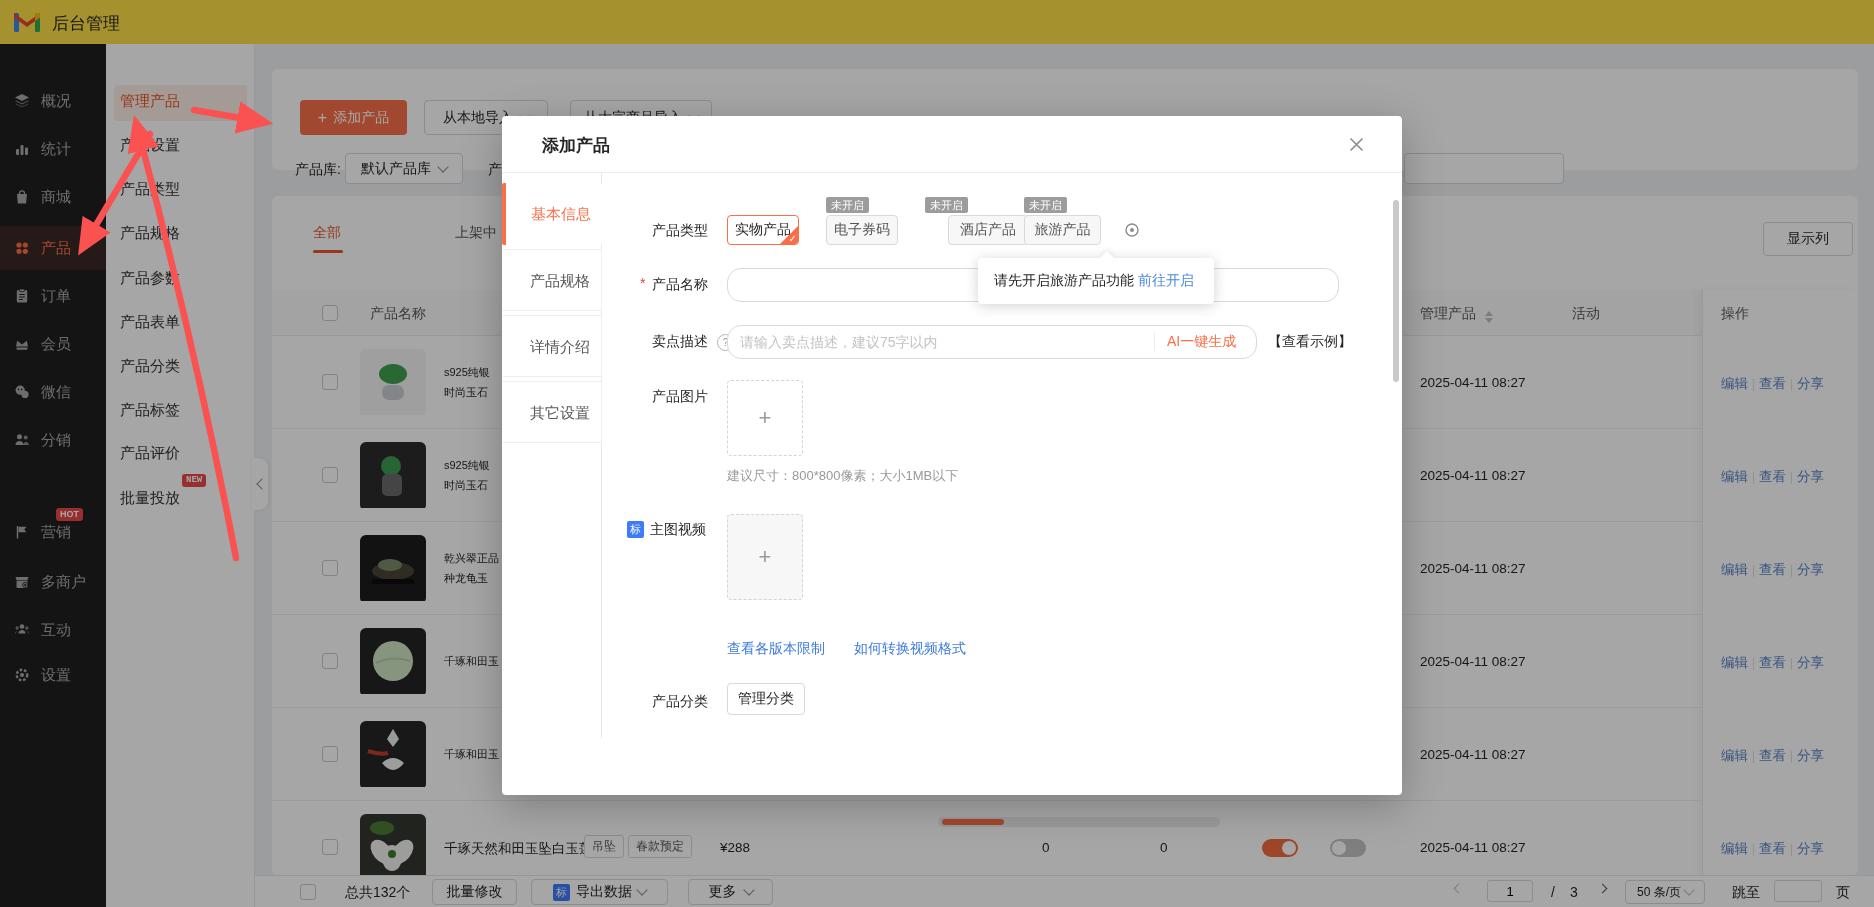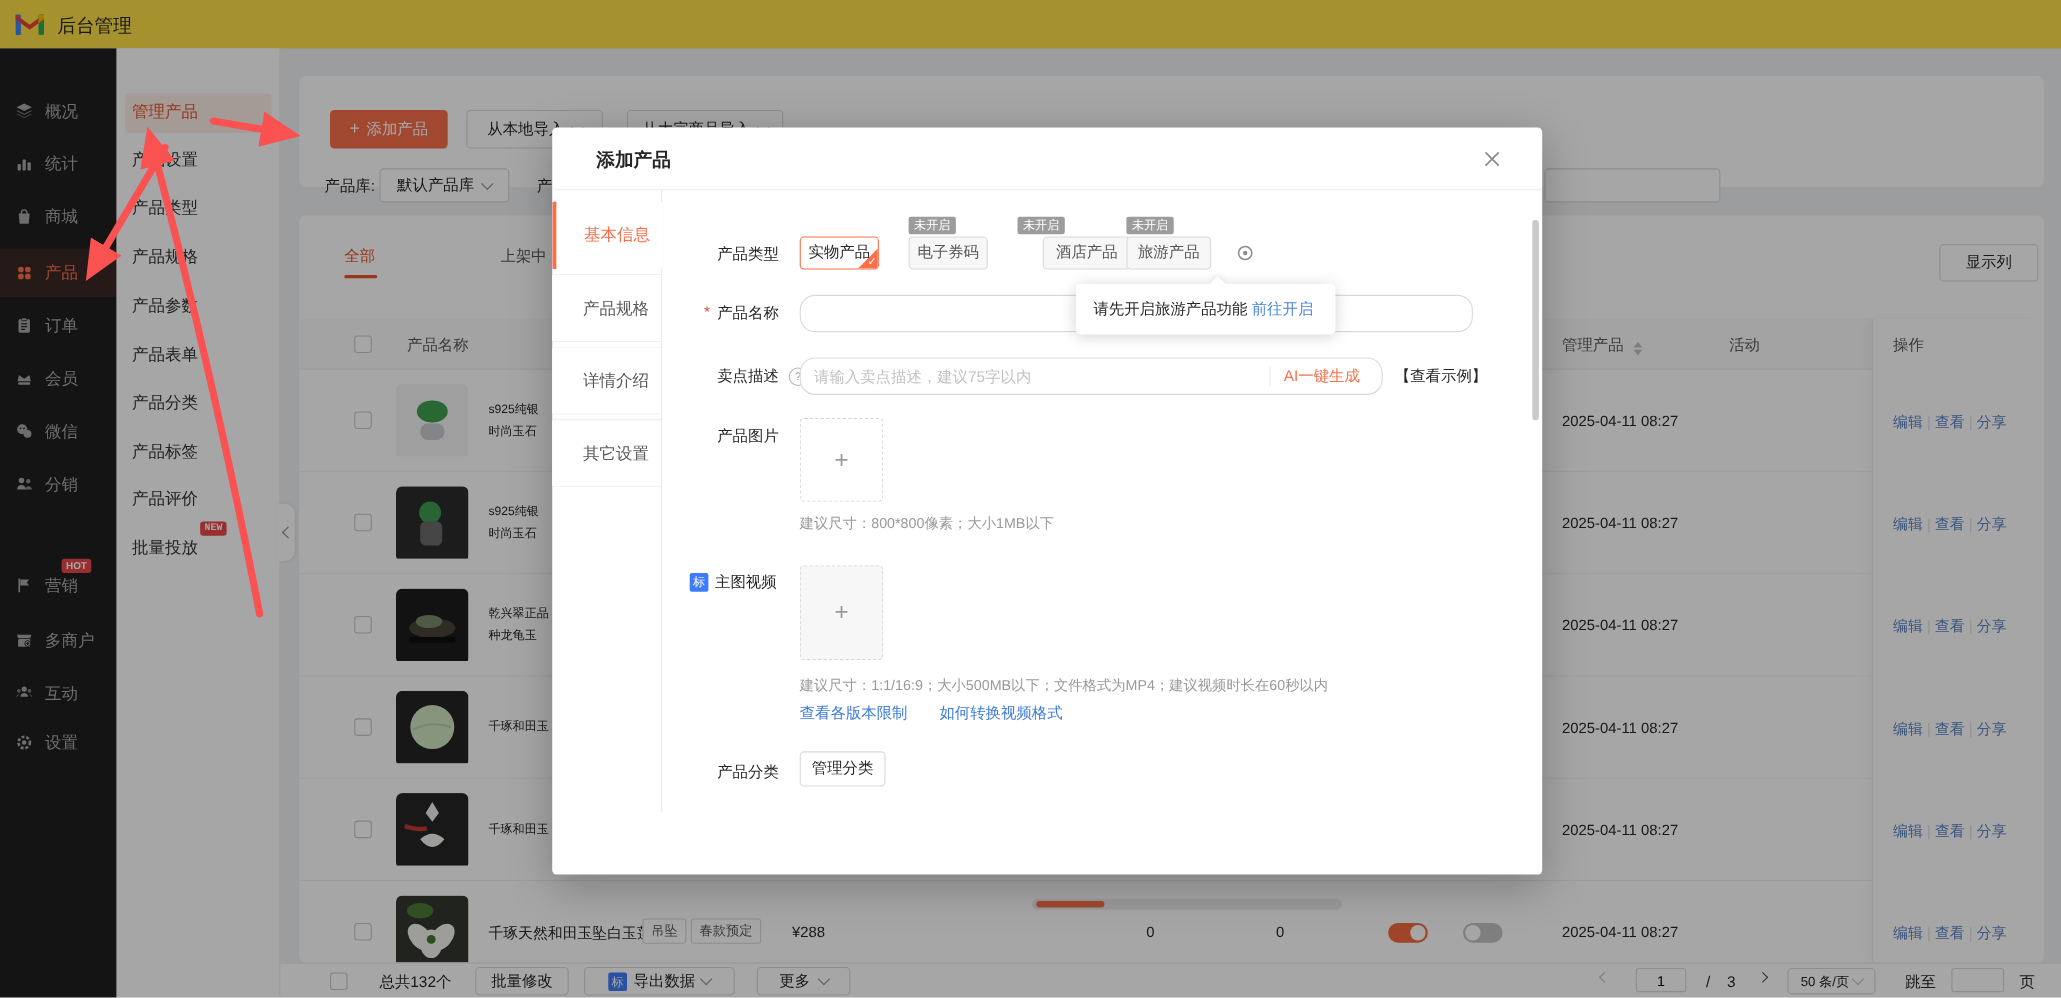--- a/index.html
+++ b/index.html
@@ -468,21 +468,20 @@
     <div class="upload" style="left:225px;top:264px;width:76px;height:76px;background:#fff">
       <span>+</span>
       </div>
     <div class="hint" style="left:225px;top:351px">建议尺寸：800*800像素；大小1MB以下</div>
 
     <span class="tagblue" style="left:125px;top:405px">标</span>
     <div class="flabel" style="left:148px;top:405px">主图视频</div>
     <div class="upload" style="left:225px;top:398px;width:76px;height:86px;background:#f7f7f7">
       <span>+</span>
       </div>
-    <div class="hint" style="left:225px;top:498px">建议尺寸：1:1/16:9；大小500MB以下；文件格式为MP4；建议视频时长在60秒以内</div>
     <div class="abs bluelink" style="left:225px;top:524px">查看各版本限制</div>
     <div class="abs bluelink" style="left:352px;top:524px">如何转换视频格式</div>
 
     <div class="flabel" style="left:150px;top:577px">产品分类</div>
     <div class="abs btn-outline" style="left:225px;top:567px;width:78px;height:32px">管理分类</div>
 
     <div class="scrollthumb"></div>
   </div>
 
   <svg class="abs arrowlayer" width="1874" height="907">

